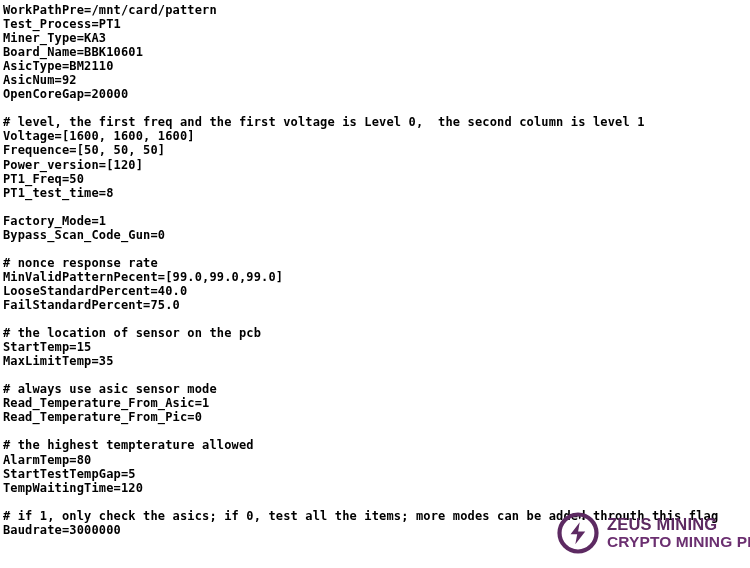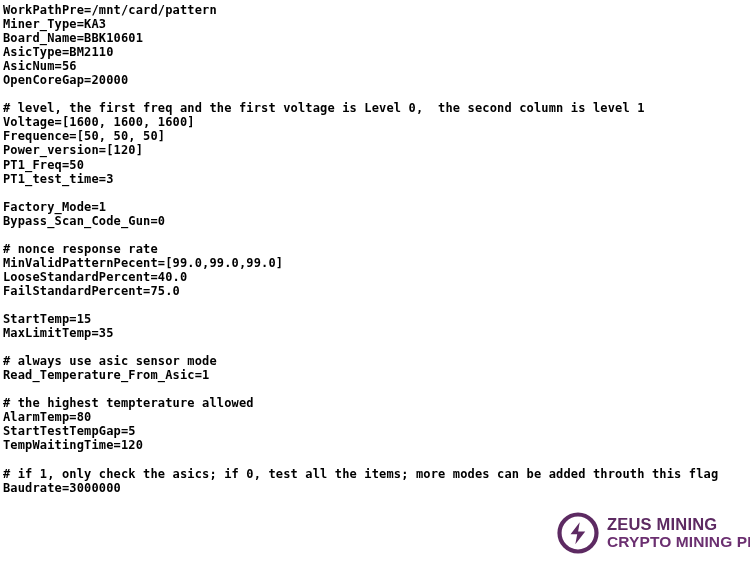--- a/index.html
+++ b/index.html
@@ -75,46 +75,49 @@
     color: #6b2f70;
     letter-spacing: 0.1px;
     white-space: nowrap;
   }
 </style>
 </head>
 <body>
 
 <div id="config-file">
     <div class="code-line">WorkPathPre=/mnt/card/pattern</div>
+    <div class="code-line">Test_Process=PT1</div>
     <div class="code-line">Miner_Type=KA3</div>
     <div class="code-line">Board_Name=BBK10601</div>
     <div class="code-line">AsicType=BM2110</div>
-    <div class="code-line">AsicNum=56</div>
+    <div class="code-line">AsicNum=92</div>
     <div class="code-line">OpenCoreGap=20000</div>
     <div class="code-line blank">&nbsp;</div>
     <div class="code-line"># level, the first freq and the first voltage is Level 0,  the second column is level 1</div>
     <div class="code-line">Voltage=[1600, 1600, 1600]</div>
     <div class="code-line">Frequence=[50, 50, 50]</div>
     <div class="code-line">Power_version=[120]</div>
     <div class="code-line">PT1_Freq=50</div>
-    <div class="code-line">PT1_test_time=3</div>
+    <div class="code-line">PT1_test_time=8</div>
     <div class="code-line blank">&nbsp;</div>
     <div class="code-line">Factory_Mode=1</div>
     <div class="code-line">Bypass_Scan_Code_Gun=0</div>
     <div class="code-line blank">&nbsp;</div>
     <div class="code-line"># nonce response rate</div>
     <div class="code-line">MinValidPatternPecent=[99.0,99.0,99.0]</div>
     <div class="code-line">LooseStandardPercent=40.0</div>
     <div class="code-line">FailStandardPercent=75.0</div>
     <div class="code-line blank">&nbsp;</div>
+    <div class="code-line"># the location of sensor on the pcb</div>
     <div class="code-line">StartTemp=15</div>
     <div class="code-line">MaxLimitTemp=35</div>
     <div class="code-line blank">&nbsp;</div>
     <div class="code-line"># always use asic sensor mode</div>
     <div class="code-line">Read_Temperature_From_Asic=1</div>
+    <div class="code-line">Read_Temperature_From_Pic=0</div>
     <div class="code-line blank">&nbsp;</div>
     <div class="code-line"># the highest tempterature allowed</div>
     <div class="code-line">AlarmTemp=80</div>
     <div class="code-line">StartTestTempGap=5</div>
     <div class="code-line">TempWaitingTime=120</div>
     <div class="code-line blank">&nbsp;</div>
     <div class="code-line"># if 1, only check the asics; if 0, test all the items; more modes can be added throuth this flag</div>
     <div class="code-line">Baudrate=3000000</div>
     <div class="code-line blank">&nbsp;</div>
   </div>

